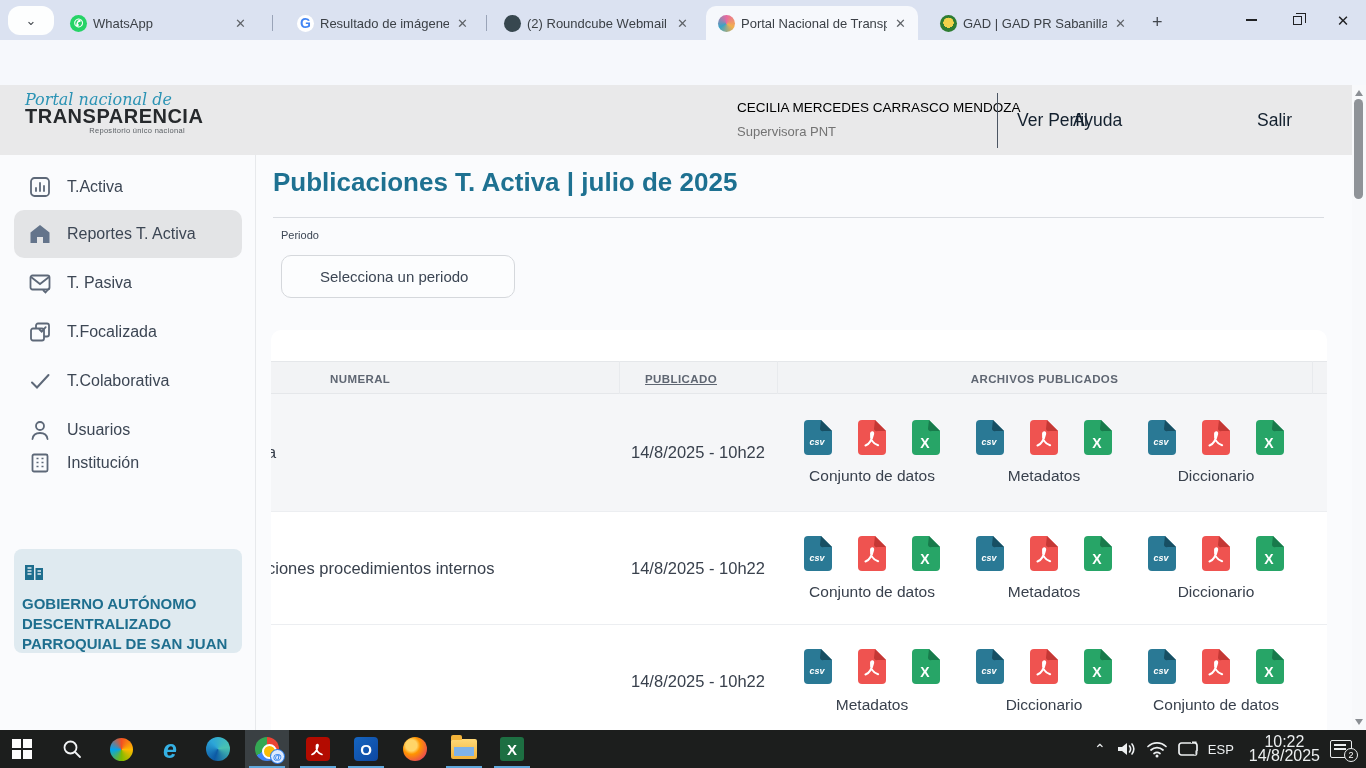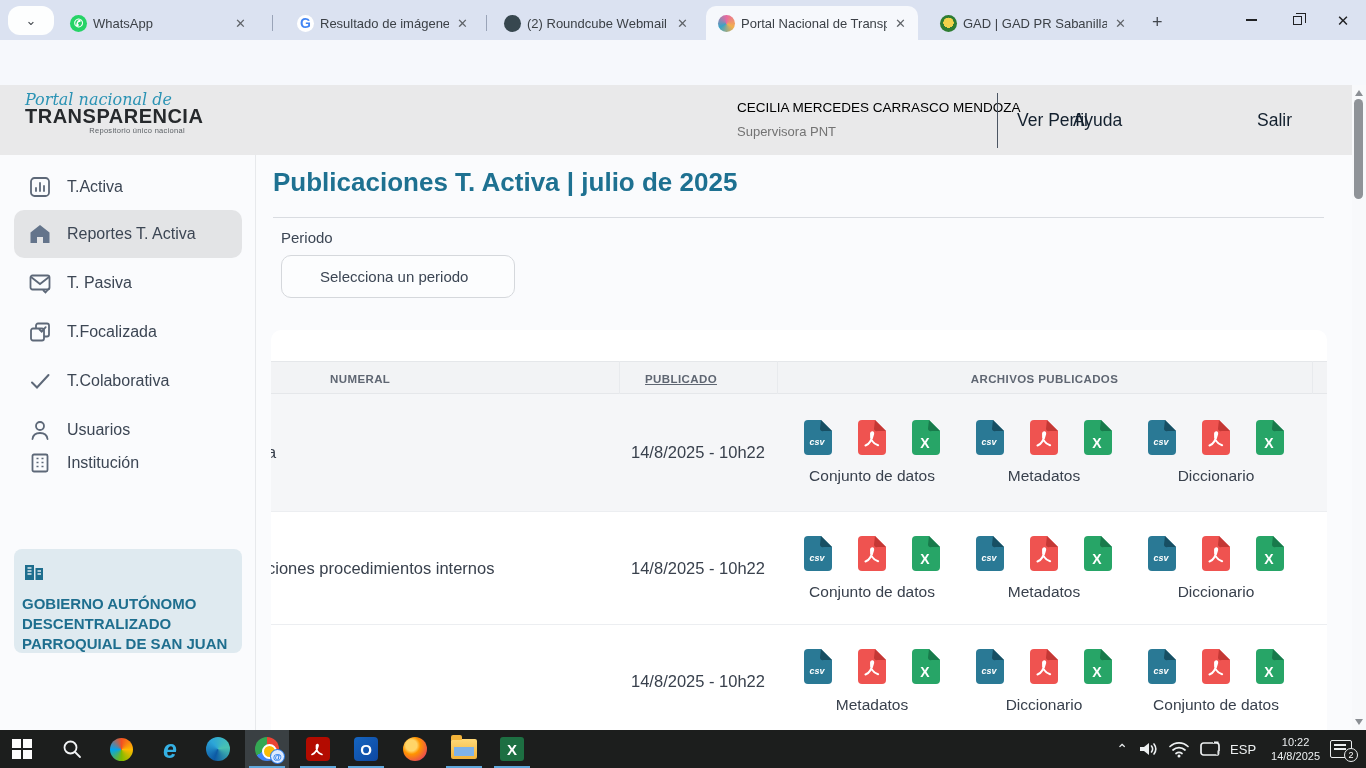--- a/index.html
+++ b/index.html
@@ -58,21 +58,21 @@
   .snav .slabel{font-size:16px;color:#3c4654;margin-left:15px;white-space:nowrap;}
   .snav.active{background:#e3e4e6;}
   .inst-box{position:absolute;left:14px;top:394px;width:228px;height:104px;background:#dfeaf0;border-radius:8px;padding:10px 8px 0 8px;}
   .inst-box .iico{width:24px;height:24px;}
   .inst-name{margin-top:7px;font-size:15px;font-weight:bold;color:#1e6e8e;line-height:20px;}
 
   
   .content{position:absolute;left:257px;top:155px;width:1095px;height:575px;background:#fafbfd;}
   .page-title{position:absolute;left:16px;top:12px;font-size:26px;font-weight:bold;color:#1e7191;}
   .title-divider{position:absolute;left:16px;top:62px;width:1051px;height:1px;background:#d9dce1;}
-  .period-label{position:absolute;left:24px;top:74px;font-size:15px;color:#3c4654;}
+  .period-label{position:absolute;left:24px;top:74px;font-size:11px;color:#3c4654;}
   .period-select{position:absolute;left:24px;top:100px;width:234px;height:43px;border:1px solid #d5d8dc;border-radius:10px;background:#fcfdfe;display:flex;align-items:center;}
   .period-select span{margin-left:38px;font-size:15px;color:#3c4654;}
 
   .card{position:absolute;left:14px;top:175px;width:1056px;height:400px;background:#fff;border-radius:10px 10px 0 0;overflow:hidden;}
   .thead{position:absolute;left:0;top:31px;width:1056px;height:33px;background:#f2f3f5;border-top:1px solid #e5e7ea;border-bottom:1px solid #e5e7ea;}
   .th{position:absolute;top:0;height:33px;display:flex;align-items:center;font-size:11.5px;font-weight:bold;color:#5f6672;letter-spacing:.4px;}
   .colline{position:absolute;top:31px;width:1px;height:369px;background:#e8eaed;}
   .trow{position:absolute;left:0;width:1056px;display:flex;border-bottom:1px solid #eceef1;}
   .cell-num{width:348px;display:flex;align-items:center;overflow:hidden;}
   .cell-num span{font-size:16.5px;color:#39414d;white-space:nowrap;margin-left:-4px;}
@@ -103,21 +103,21 @@
   .chrome-badge{position:absolute;right:4px;bottom:4px;width:15px;height:15px;background:#dbe9ff;border-radius:50%;border:1.5px solid #1a73e8;color:#1a73e8;font-size:9px;display:flex;align-items:center;justify-content:center;font-weight:bold;}
   .ic-acrobat{width:24px;height:24px;background:#b30b00;border-radius:4px;color:#fff;display:flex;align-items:center;justify-content:center;}
   .ic-outlook{width:24px;height:24px;background:linear-gradient(135deg,#1565c0,#0d47a1);border-radius:4px;color:#fff;font-weight:bold;font-size:15px;display:flex;align-items:center;justify-content:center;}
   .ic-firefox{width:24px;height:24px;background:radial-gradient(circle at 35% 35%,#ffd567 0 25%,#ff9500 40%,#e3336b 90%);}
   .ic-folder{position:relative;width:26px;height:20px;background:linear-gradient(#ffd977,#f2b33a);border-radius:2px;}
   .ic-folder::before{content:"";position:absolute;left:0;top:-4px;width:11px;height:5px;background:#f2b33a;border-radius:2px 2px 0 0;}
   .ic-folder::after{content:"";position:absolute;left:3px;top:8px;width:20px;height:9px;background:#7fb3e8;}
   .ic-excel{width:24px;height:24px;background:#1d6f42;border-radius:3px;color:#fff;font-weight:bold;font-size:15px;display:flex;align-items:center;justify-content:center;}
   .tray{position:absolute;right:0;top:0;height:38px;display:flex;align-items:center;color:#eceff0;}
   .trayitem{margin-right:9px;font-size:13px;display:flex;align-items:center;justify-content:center;}
-  .tray-clock{text-align:center;font-size:11px;line-height:14px;margin:0 10px 0 6px;}
+  .tray-clock{text-align:center;font-size:16px;line-height:14px;margin:0 10px 0 6px;}
   .notif{position:relative;width:22px;height:18px;border:1.6px solid #eceff0;border-radius:2px;margin-right:14px;}
   .notif::before{content:"";position:absolute;left:3px;top:3px;width:12px;height:1.6px;background:#eceff0;box-shadow:0 4px 0 #eceff0;}
   .notif-badge{position:absolute;right:-7px;bottom:-5px;width:14px;height:14px;border-radius:50%;background:#1c1e1d;border:1.4px solid #eceff0;font-size:9px;display:flex;align-items:center;justify-content:center;color:#fff;}
 </style>
 </head>
 <body>
 
 <svg width="0" height="0" style="position:absolute">
   <defs>
     <symbol id="f-csv" viewBox="0 0 28 35">

